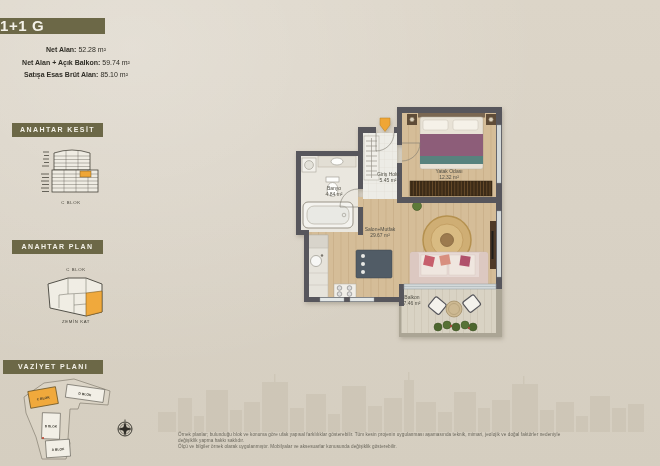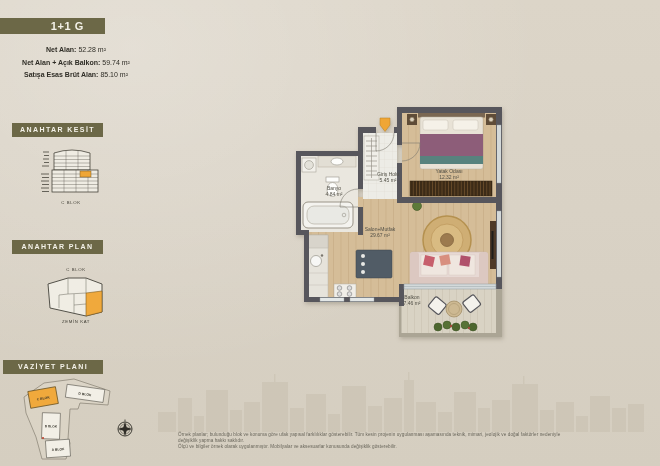--- a/index.html
+++ b/index.html
@@ -7,22 +7,22 @@
     position:relative;width:660px;height:466px;overflow:hidden;
     background:#dad3c6;
     background-image:radial-gradient(ellipse at 20% 10%, rgba(255,255,255,.25), rgba(255,255,255,0) 55%),
                      linear-gradient(180deg,#dcd5c8 0%,#d8d1c4 60%,#d5cec0 100%);
     font-family:"Liberation Sans", sans-serif;color:#3c3a32;
   }
   .abs{position:absolute;}
   
   .titleBar{
     left:0;top:18px;width:105px;height:16px;background:#6c6847;
-    color:#f4f2e9;font-size:11px;font-weight:bold;letter-spacing:.6px;
-    line-height:16px;text-align:right;padding-right:21px;box-sizing:border-box;
+    color:#f4f2e9;font-size:15px;font-weight:bold;letter-spacing:.6px;
+    line-height:16px;text-align:left;padding-right:5px;box-sizing:border-box;
   }
   .stats{left:0;top:44px;width:152px;text-align:center;font-size:7px;line-height:12.5px;color:#2f2d26;}
   .stats .b{font-weight:bold;}
   .oliveBar{
     height:14px;background:#6c6847;color:#f4f2e9;
     font-size:7px;font-weight:bold;letter-spacing:1.4px;
     line-height:14px;text-align:center;
   }
   .tinyCap{font-size:4.3px;letter-spacing:.6px;color:#3f3d34;text-align:center;}
   

